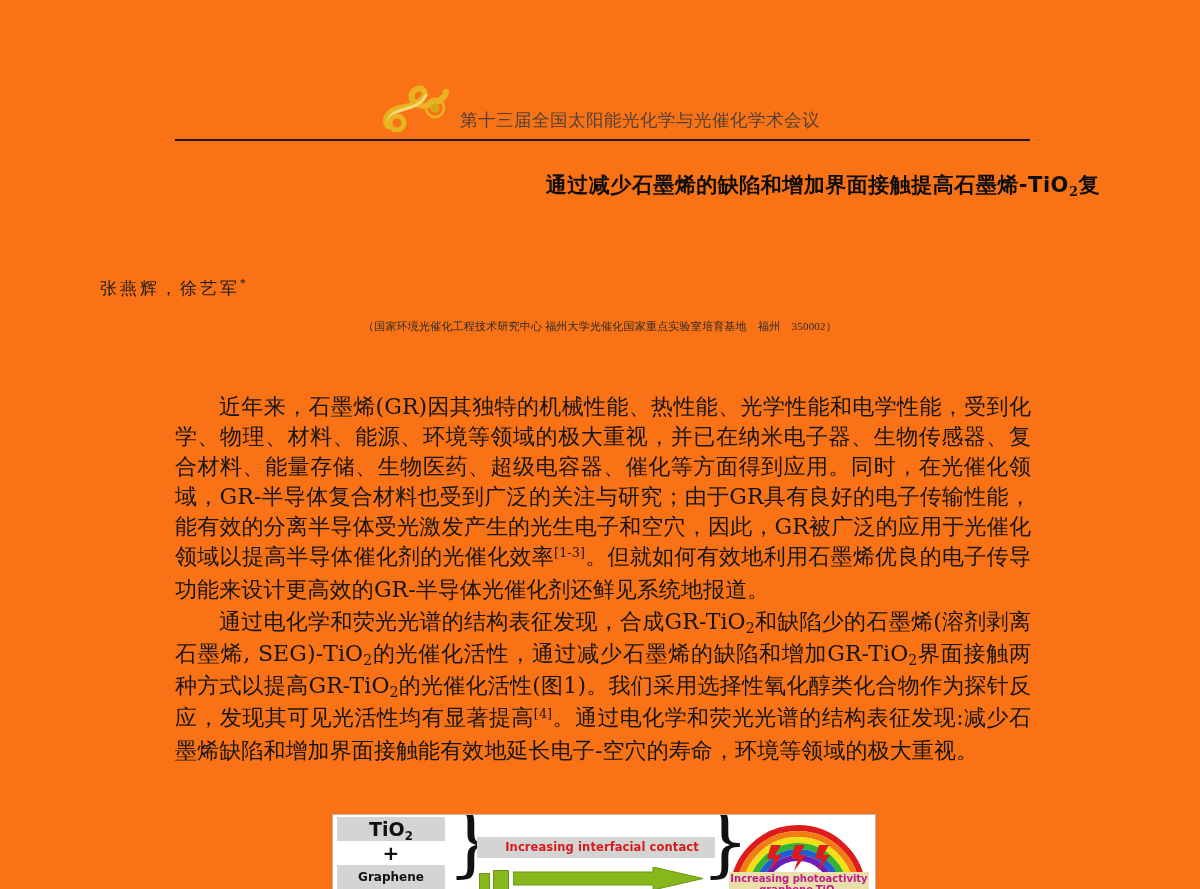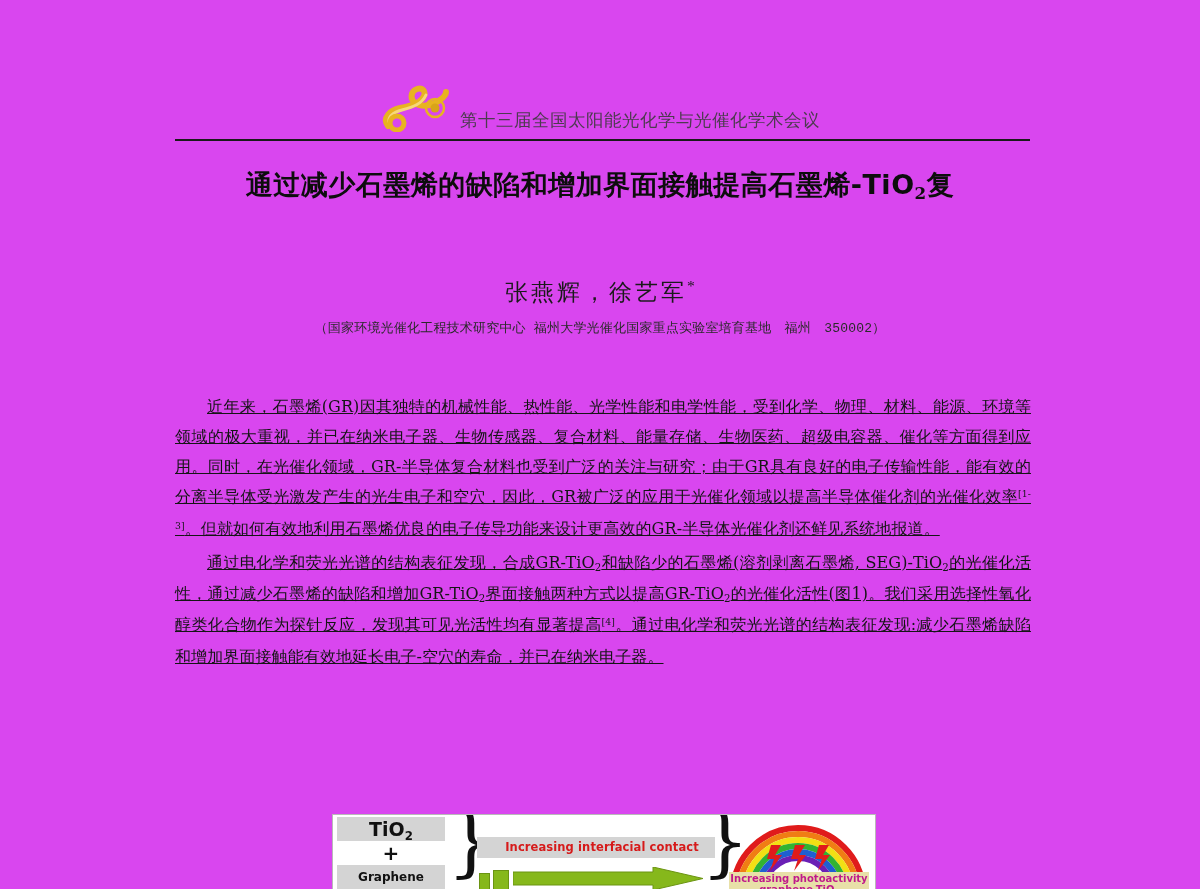--- a/index.html
+++ b/index.html
@@ -14,21 +14,21 @@
     overflow: hidden;
     font-family: "DejaVu Serif", "Liberation Serif", serif;
     color: #111111;
   }
 
   .page {
     position: absolute;
     left: 0; top: 0;
     width: 1200px;
     height: 889px;
-    background: #d946ef;
+    background: #f97316;
   }
 
   
   .header {
     position: absolute;
     left: 175px;
     top: 78px;
     width: 855px;
     height: 62px;
   }
@@ -64,82 +64,82 @@
   .title-block {
     position: absolute;
     left: 100px;
     top: 156px;
     width: 1000px;
     text-align: center;
   }
   .doc-title-line {
     font-family: "DejaVu Sans", "Liberation Sans", sans-serif;
     font-weight: bold;
-    font-size: 27px;
+    font-size: 21px;
     line-height: 58px;
     color: #0d0d0d;
     letter-spacing: 0.5px;
+    text-align: right;
   }
   .doc-title-line sub {
     font-size: 0.62em;
     vertical-align: baseline;
     position: relative;
     top: 0.28em;
   }
   .latin { font-family: "DejaVu Serif", "Liberation Serif", serif; }
 
   
   .authors {
     position: absolute;
     left: 100px;
     top: 277px;
     width: 1000px;
-    text-align: center;
+    text-align: left;
     font-family: Liberation Serif, serif;
-    font-size: 23px;
+    font-size: 17px;
     letter-spacing: 3px;
     color: #1a1a1a;
   }
   .authors sup {
     font-size: 0.68em;
     letter-spacing: 0;
   }
 
   
   .affiliation {
     position: absolute;
     left: 100px;
     top: 319px;
     width: 1000px;
     text-align: center;
-    font-family: Liberation Mono, monospace;
-    font-size: 13px;
+    font-family: Liberation Serif, serif;
+    font-size: 11px;
     color: #2a2a2a;
     letter-spacing: 0.2px;
     white-space: nowrap;
   }
 
   
   .body-text {
     position: absolute;
     left: 175px;
     top: 392px;
     width: 856px;
   }
   .para {
     font-family: "DejaVu Serif", "Liberation Serif", serif;
-    font-size: 16px;
+    font-size: 22px;
     line-height: 30px;
     color: #151515;
     text-align: justify;
     text-align-last: left;
     text-indent: 2em;
     margin: 0 0 2px 0;
     letter-spacing: 0.1px;
-    text-decoration: underline;
   }
   .para sub {
     font-size: 0.64em;
     vertical-align: baseline;
     position: relative;
     top: 0.3em;
   }
   .para sup {
     font-size: 0.58em;
     vertical-align: baseline;
@@ -279,21 +279,21 @@
     <div class="doc-title-line"><span>通过减少石墨烯的缺陷和增加界面接触提高石墨烯-TiO</span><sub class="latin">2</sub><span>复</span></div>
   </div>
 
   <div class="authors"><span>张燕辉，徐艺军</span><sup>*</sup></div>
 
   <div class="affiliation">（国家环境光催化工程技术研究中心 福州大学光催化国家重点实验室培育基地　福州　350002）</div>
 
   <div class="body-text">
     <p class="para"><span>近年来，石墨烯(GR)因其独特的机械性能、热性能、光学性能和电学性能，受到化学、物理、材料、能源、环境等领域的极大重视，并已在纳米电子器、生物传感器、复合材料、能量存储、生物医药、超级电容器、催化等方面得到应用。同时，在光催化领域，GR-半导体复合材料也受到广泛的关注与研究；由于GR具有良好的电子传输性能，能有效的分离半导体受光激发产生的光生电子和空穴，因此，GR被广泛的应用于光催化领域以提高半导体催化剂的光催化效率</span><sup>[1-3]</sup><span>。但就如何有效地利用石墨烯优良的电子传导功能来设计更高效的GR-半导体光催化剂还鲜见系统地报道。</span></p>
 
-    <p class="para"><span>通过电化学和荧光光谱的结构表征发现，合成GR-TiO</span><sub>2</sub><span>和缺陷少的石墨烯(溶剂剥离石墨烯, SEG)-TiO</span><sub>2</sub><span>的光催化活性，通过减少石墨烯的缺陷和增加GR-TiO</span><sub>2</sub><span>界面接触两种方式以提高GR-TiO</span><sub>2</sub><span>的光催化活性(图1)。我们采用选择性氧化醇类化合物作为探针反应，发现其可见光活性均有显著提高</span><sup>[4]</sup><span>。通过电化学和荧光光谱的结构表征发现:减少石墨烯缺陷和增加界面接触能有效地延长电子-空穴的寿命，并已在纳米电子器。</span></p>
+    <p class="para"><span>通过电化学和荧光光谱的结构表征发现，合成GR-TiO</span><sub>2</sub><span>和缺陷少的石墨烯(溶剂剥离石墨烯, SEG)-TiO</span><sub>2</sub><span>的光催化活性，通过减少石墨烯的缺陷和增加GR-TiO</span><sub>2</sub><span>界面接触两种方式以提高GR-TiO</span><sub>2</sub><span>的光催化活性(图1)。我们采用选择性氧化醇类化合物作为探针反应，发现其可见光活性均有显著提高</span><sup>[4]</sup><span>。通过电化学和荧光光谱的结构表征发现:减少石墨烯缺陷和增加界面接触能有效地延长电子-空穴的寿命，环境等领域的极大重视。</span></p>
   </div>
 
   <div class="figure">
 
     <div class="fig-left">
       <div class="fig-chip tio2"><span>TiO</span><sub>2</sub></div>
       <div class="fig-plus">+</div>
       <div class="fig-chip graphene">Graphene</div>
     </div>
 

